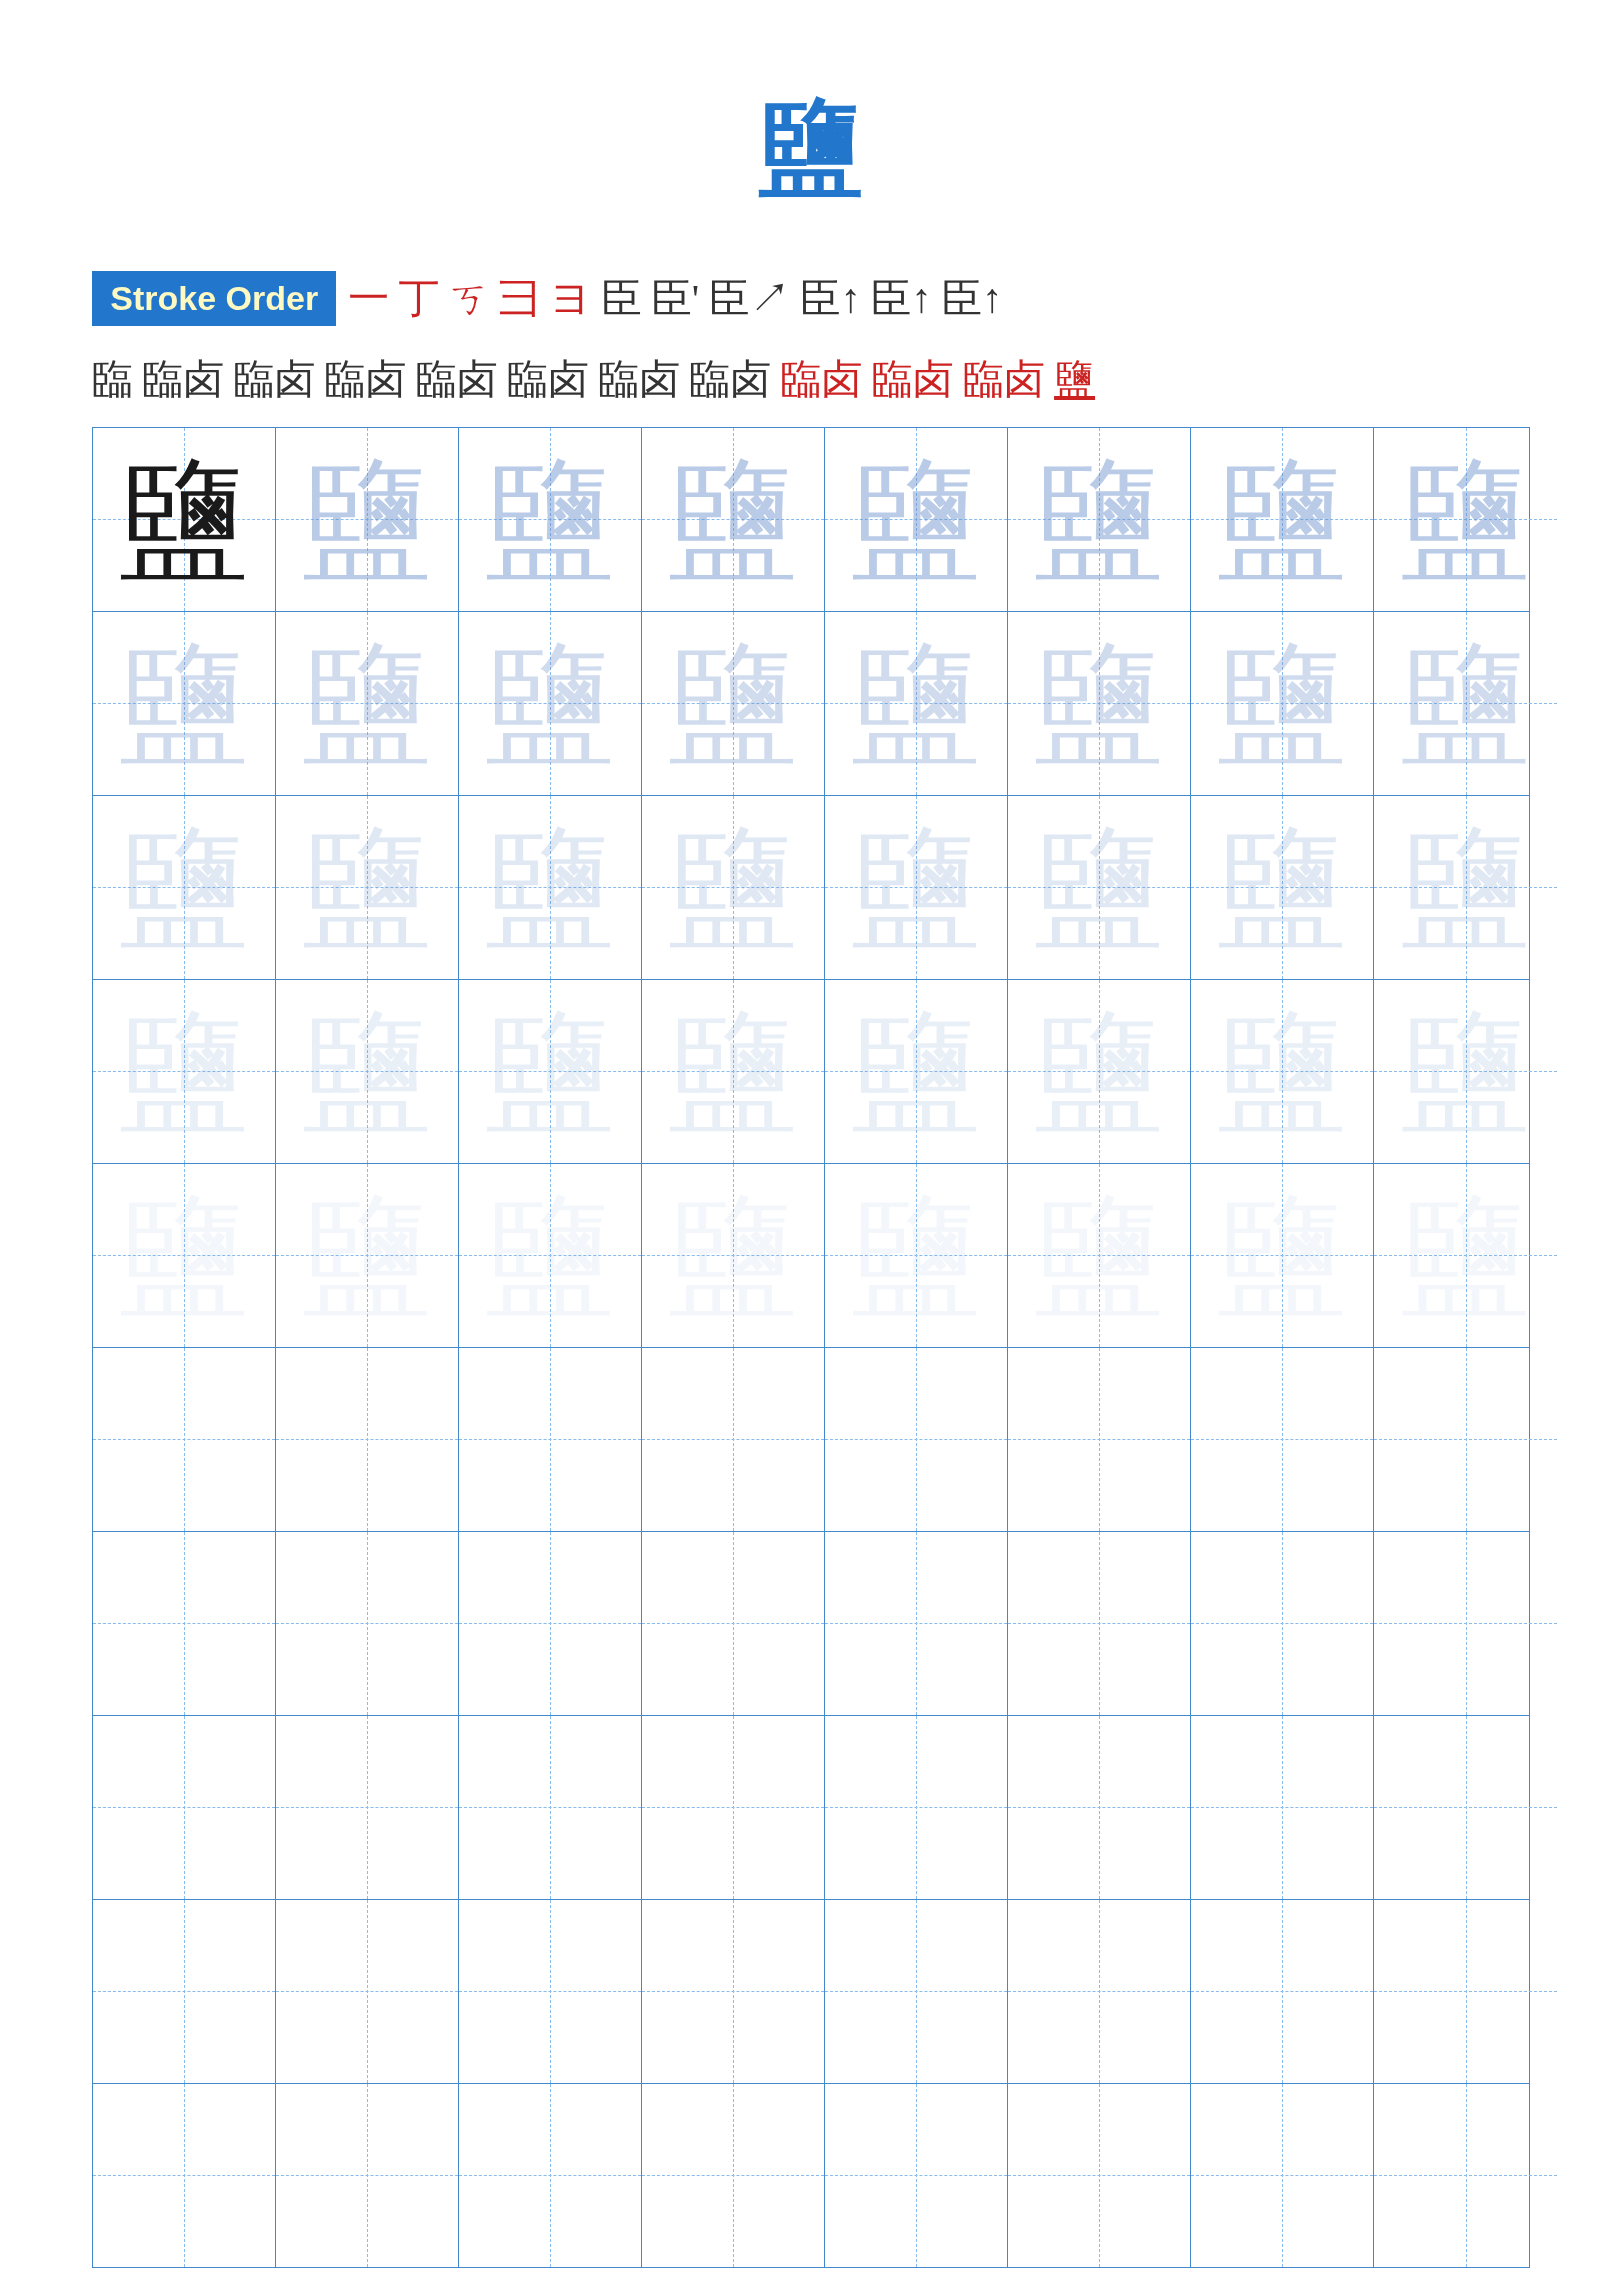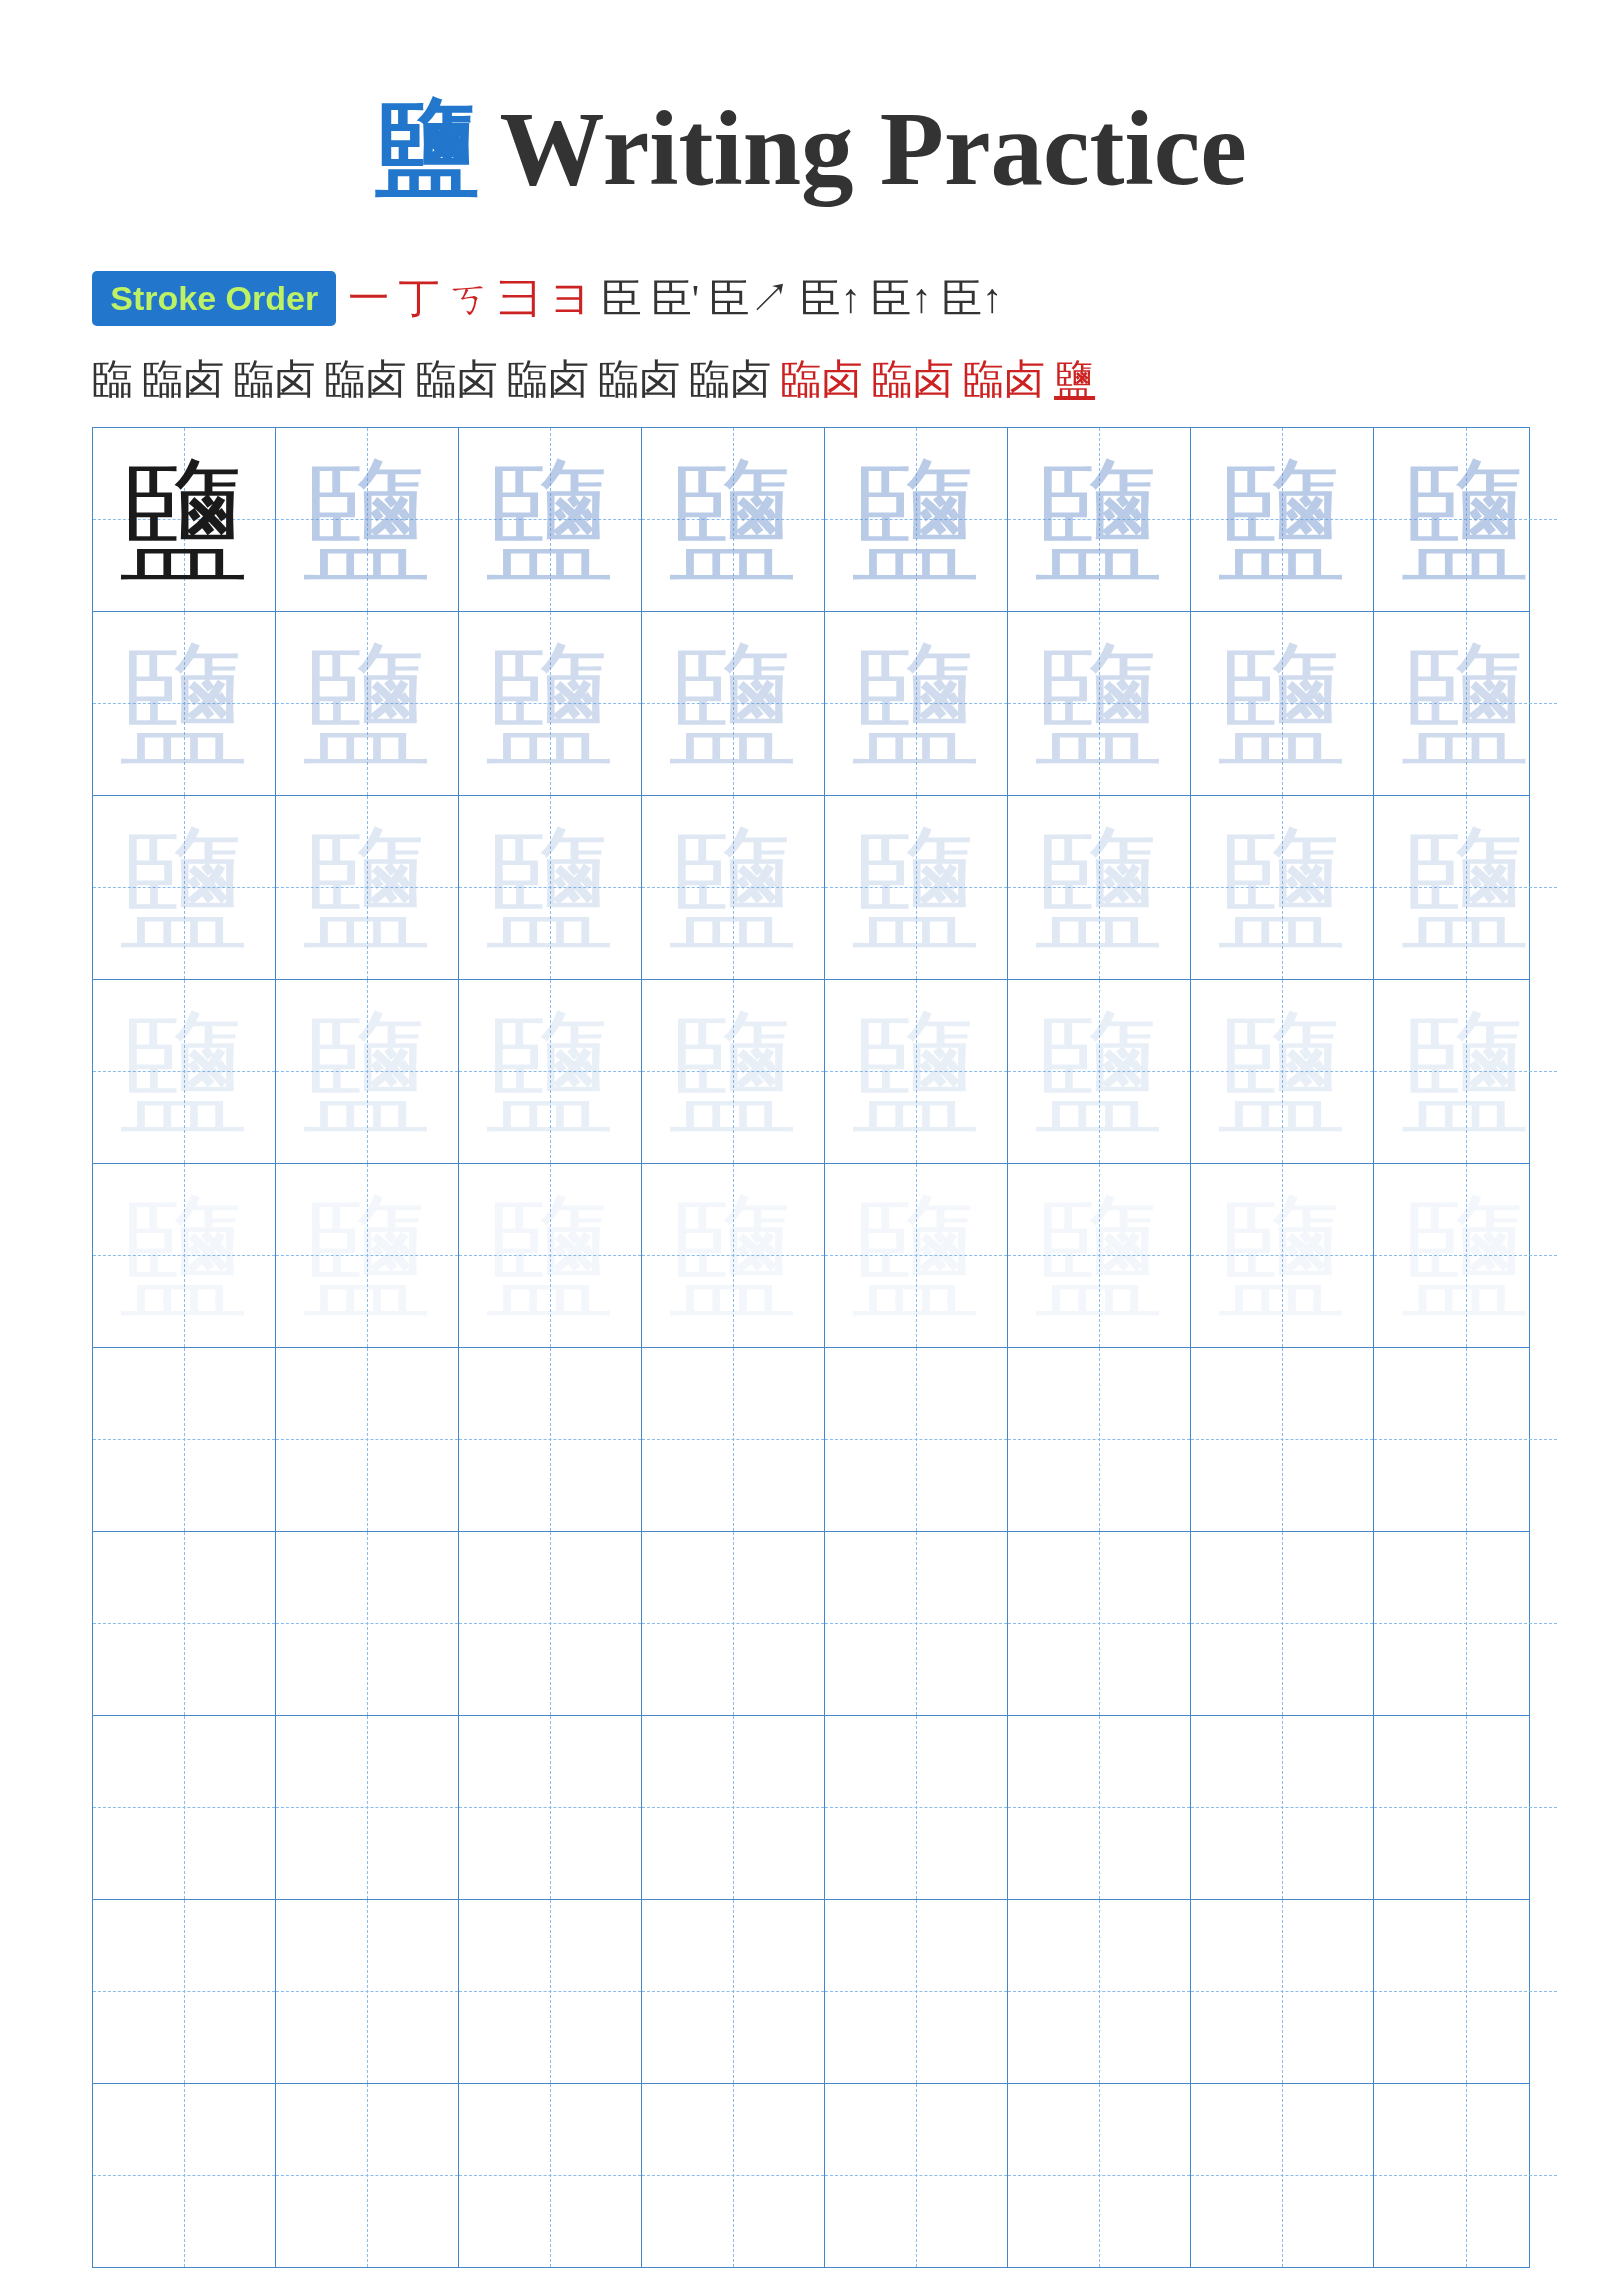--- a/index.html
+++ b/index.html
@@ -43,25 +43,25 @@
     .stroke-order-section {
       margin-bottom: 26px;
       display: flex;
       flex-wrap: wrap;
       align-items: center;
       gap: 11.8px;
       padding: 0 13px;
     }
     .stroke-order-badge {
       background: #2277cc;
-      color: #bef264;
+      color: #fef9c3;
       font-size: 34px;
       font-weight: bold;
       padding: 7.9px 18.3px;
-      border-radius: 5px;
+      border-radius: 0;
       font-family: sans-serif;
       white-space: nowrap;
     }
     .stroke-chars {
       display: flex;
       flex-wrap: wrap;
       align-items: center;
       gap: 9.2px;
     }
     .stroke-char {
@@ -182,21 +182,20 @@
     }
   </style>
 </head>
 <body>
 
 <div class="page">
 
   <div class="header">
     <div class="header-title">
       <span class="header-char">鹽</span>
-      <span>Writing Practice</span>
     </div>
   </div>
 
   <div class="stroke-order-section">
     <div class="stroke-order-badge">Stroke Order</div>
     <div class="stroke-chars">
       <span class="stroke-char">一</span>
       <span class="stroke-char">丁</span>
       <span class="stroke-char">ㄎ</span>
       <span class="stroke-char">彐</span>

